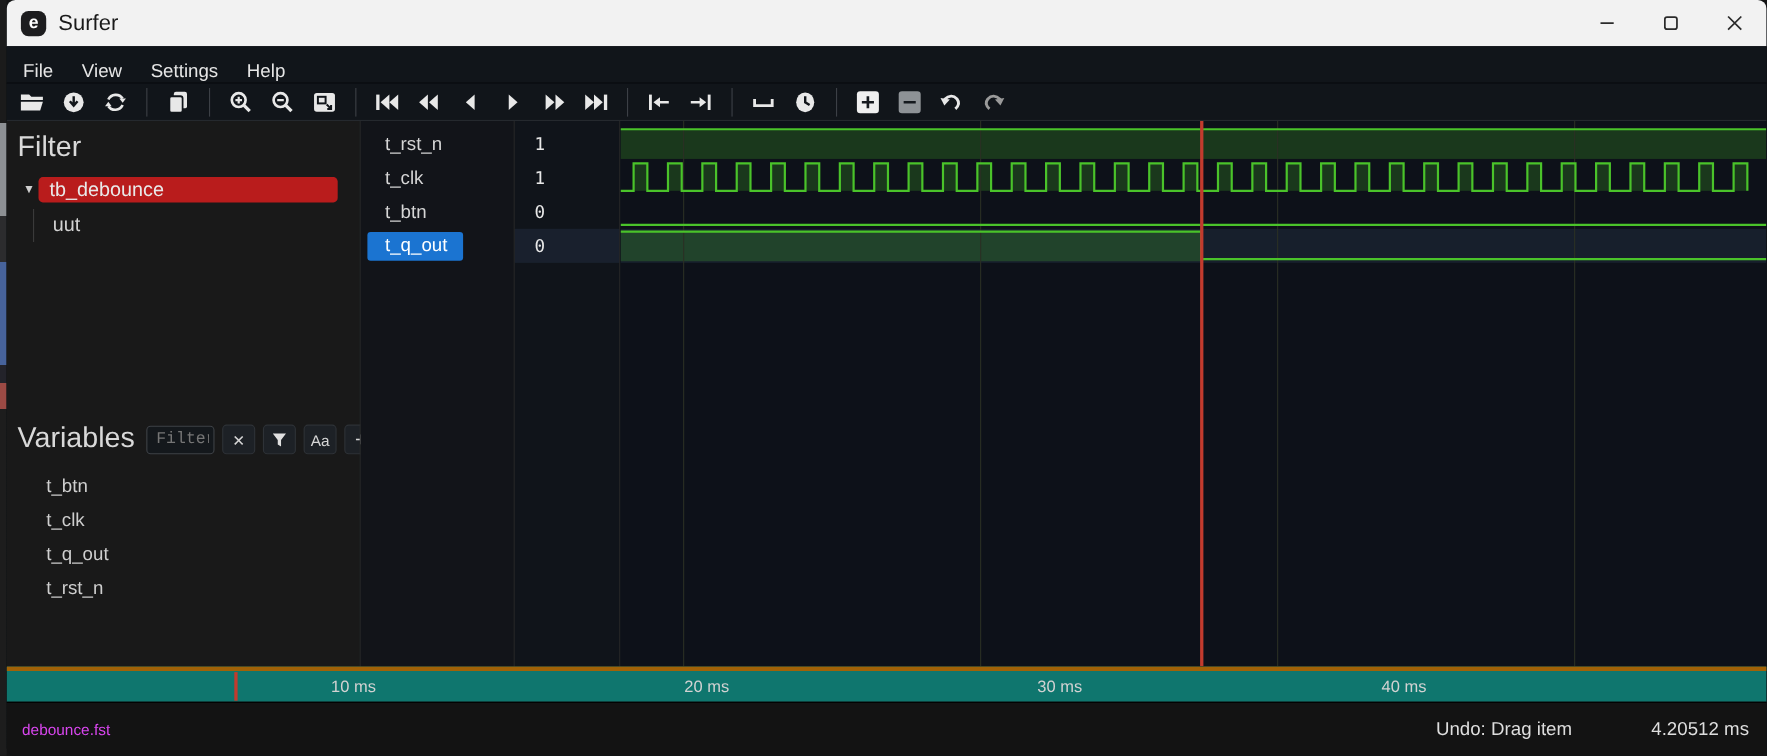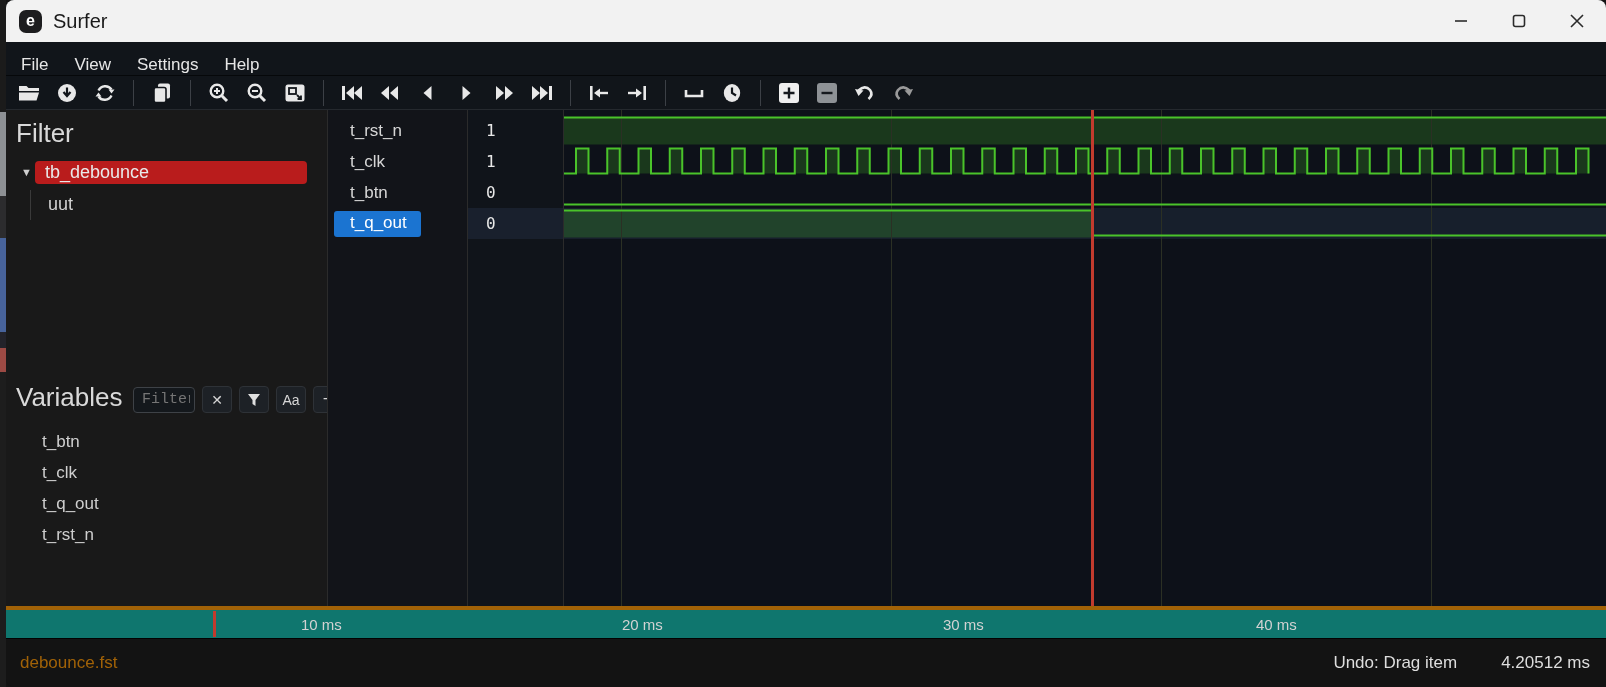--- a/index.html
+++ b/index.html
@@ -57,22 +57,22 @@
   
   .wave-panel{position:absolute;left:558px;top:0;width:1042px;height:100%;background:#0d1119;overflow:hidden;}
   
   .timeline{position:absolute;left:0;top:606px;width:100%;height:32px;background:#0f766e;
             border-top:4px solid #a16207;box-sizing:border-box;}
   .tick-label{position:absolute;top:6px;font-size:15px;color:#d2d2d2;}
   .cursor-tick{position:absolute;top:1px;width:3px;height:26px;}
   
   .statusbar{position:absolute;left:0;top:638px;width:100%;height:49px;background:#131313;
              border-top:1px solid #020202;box-sizing:border-box;display:flex;align-items:center;}
-  .status-file{margin-left:14px;font-size:17px;color:#a16207;}
-  .status-right{margin-left:auto;display:flex;align-items:center;gap:44px;margin-right:16px;
+  .status-file{margin-left:14px;font-size:14px;color:#d946ef;}
+  .status-right{margin-left:auto;display:flex;align-items:center;gap:72px;margin-right:16px;
                 font-size:17px;color:#dedede;}
 </style>
 </head>
 <body>
 
 <div class="desktop-sliver"></div>
 
 <div class="window">
 
   <div class="titlebar">

